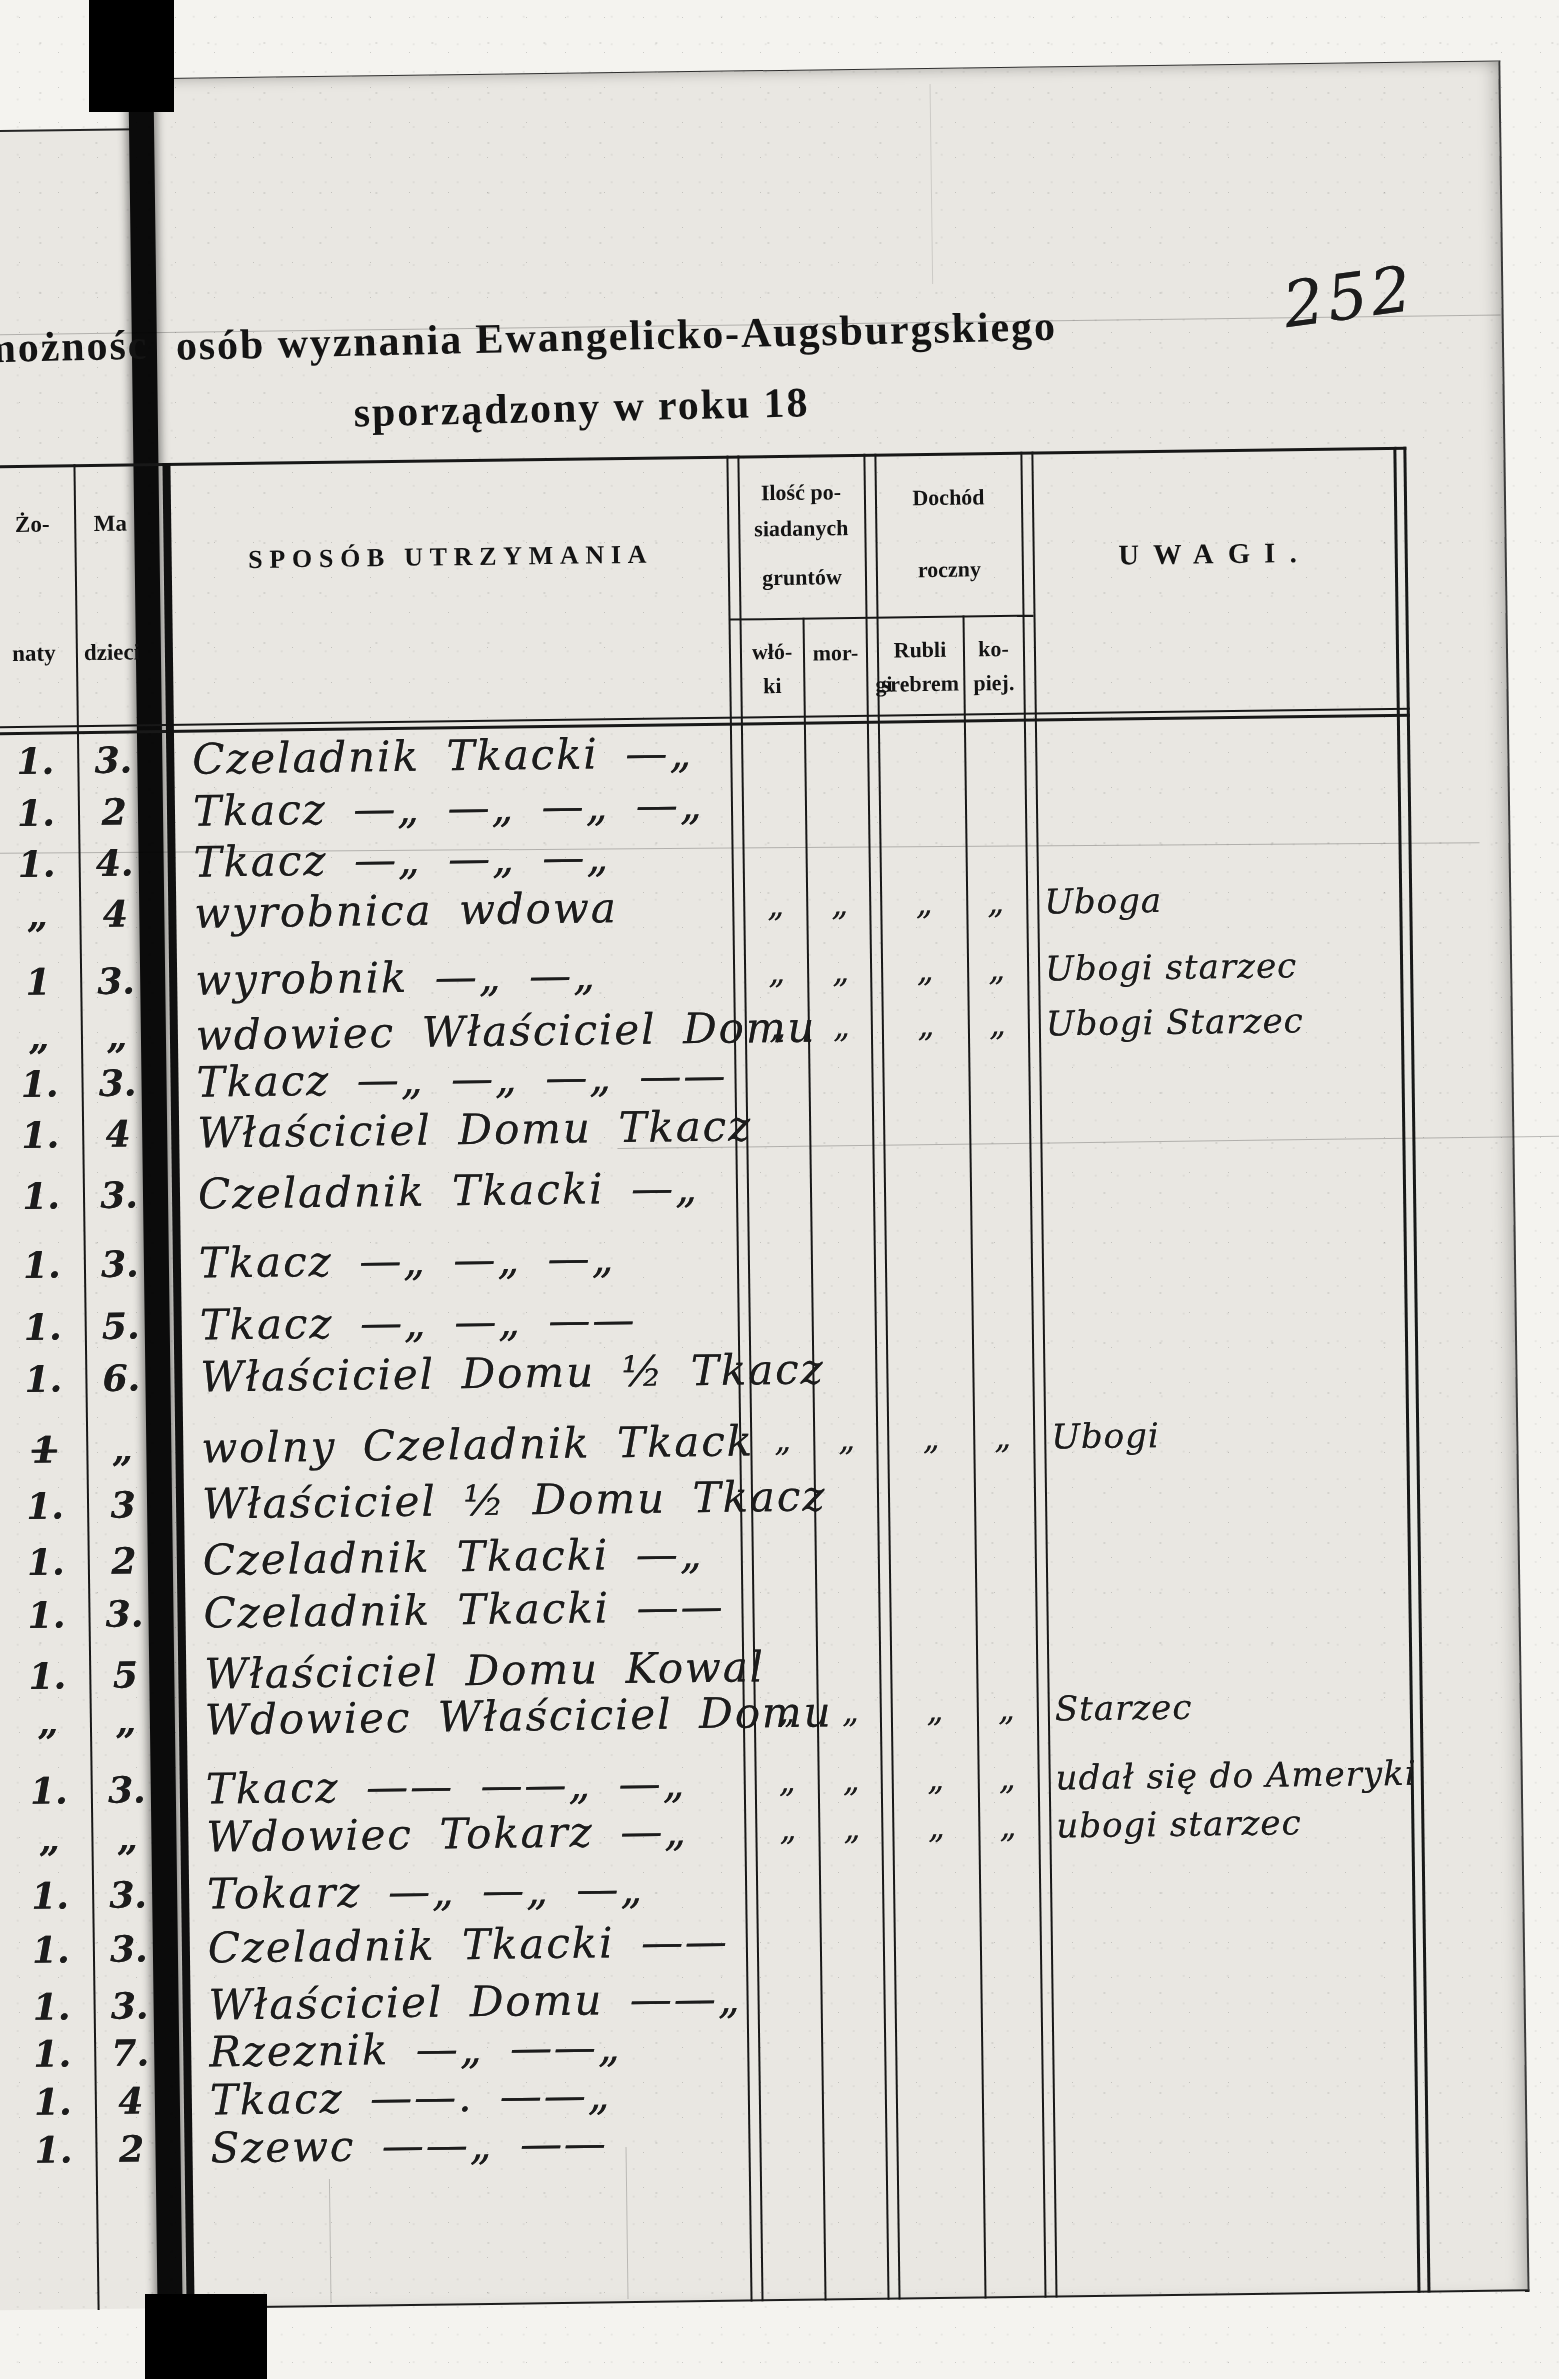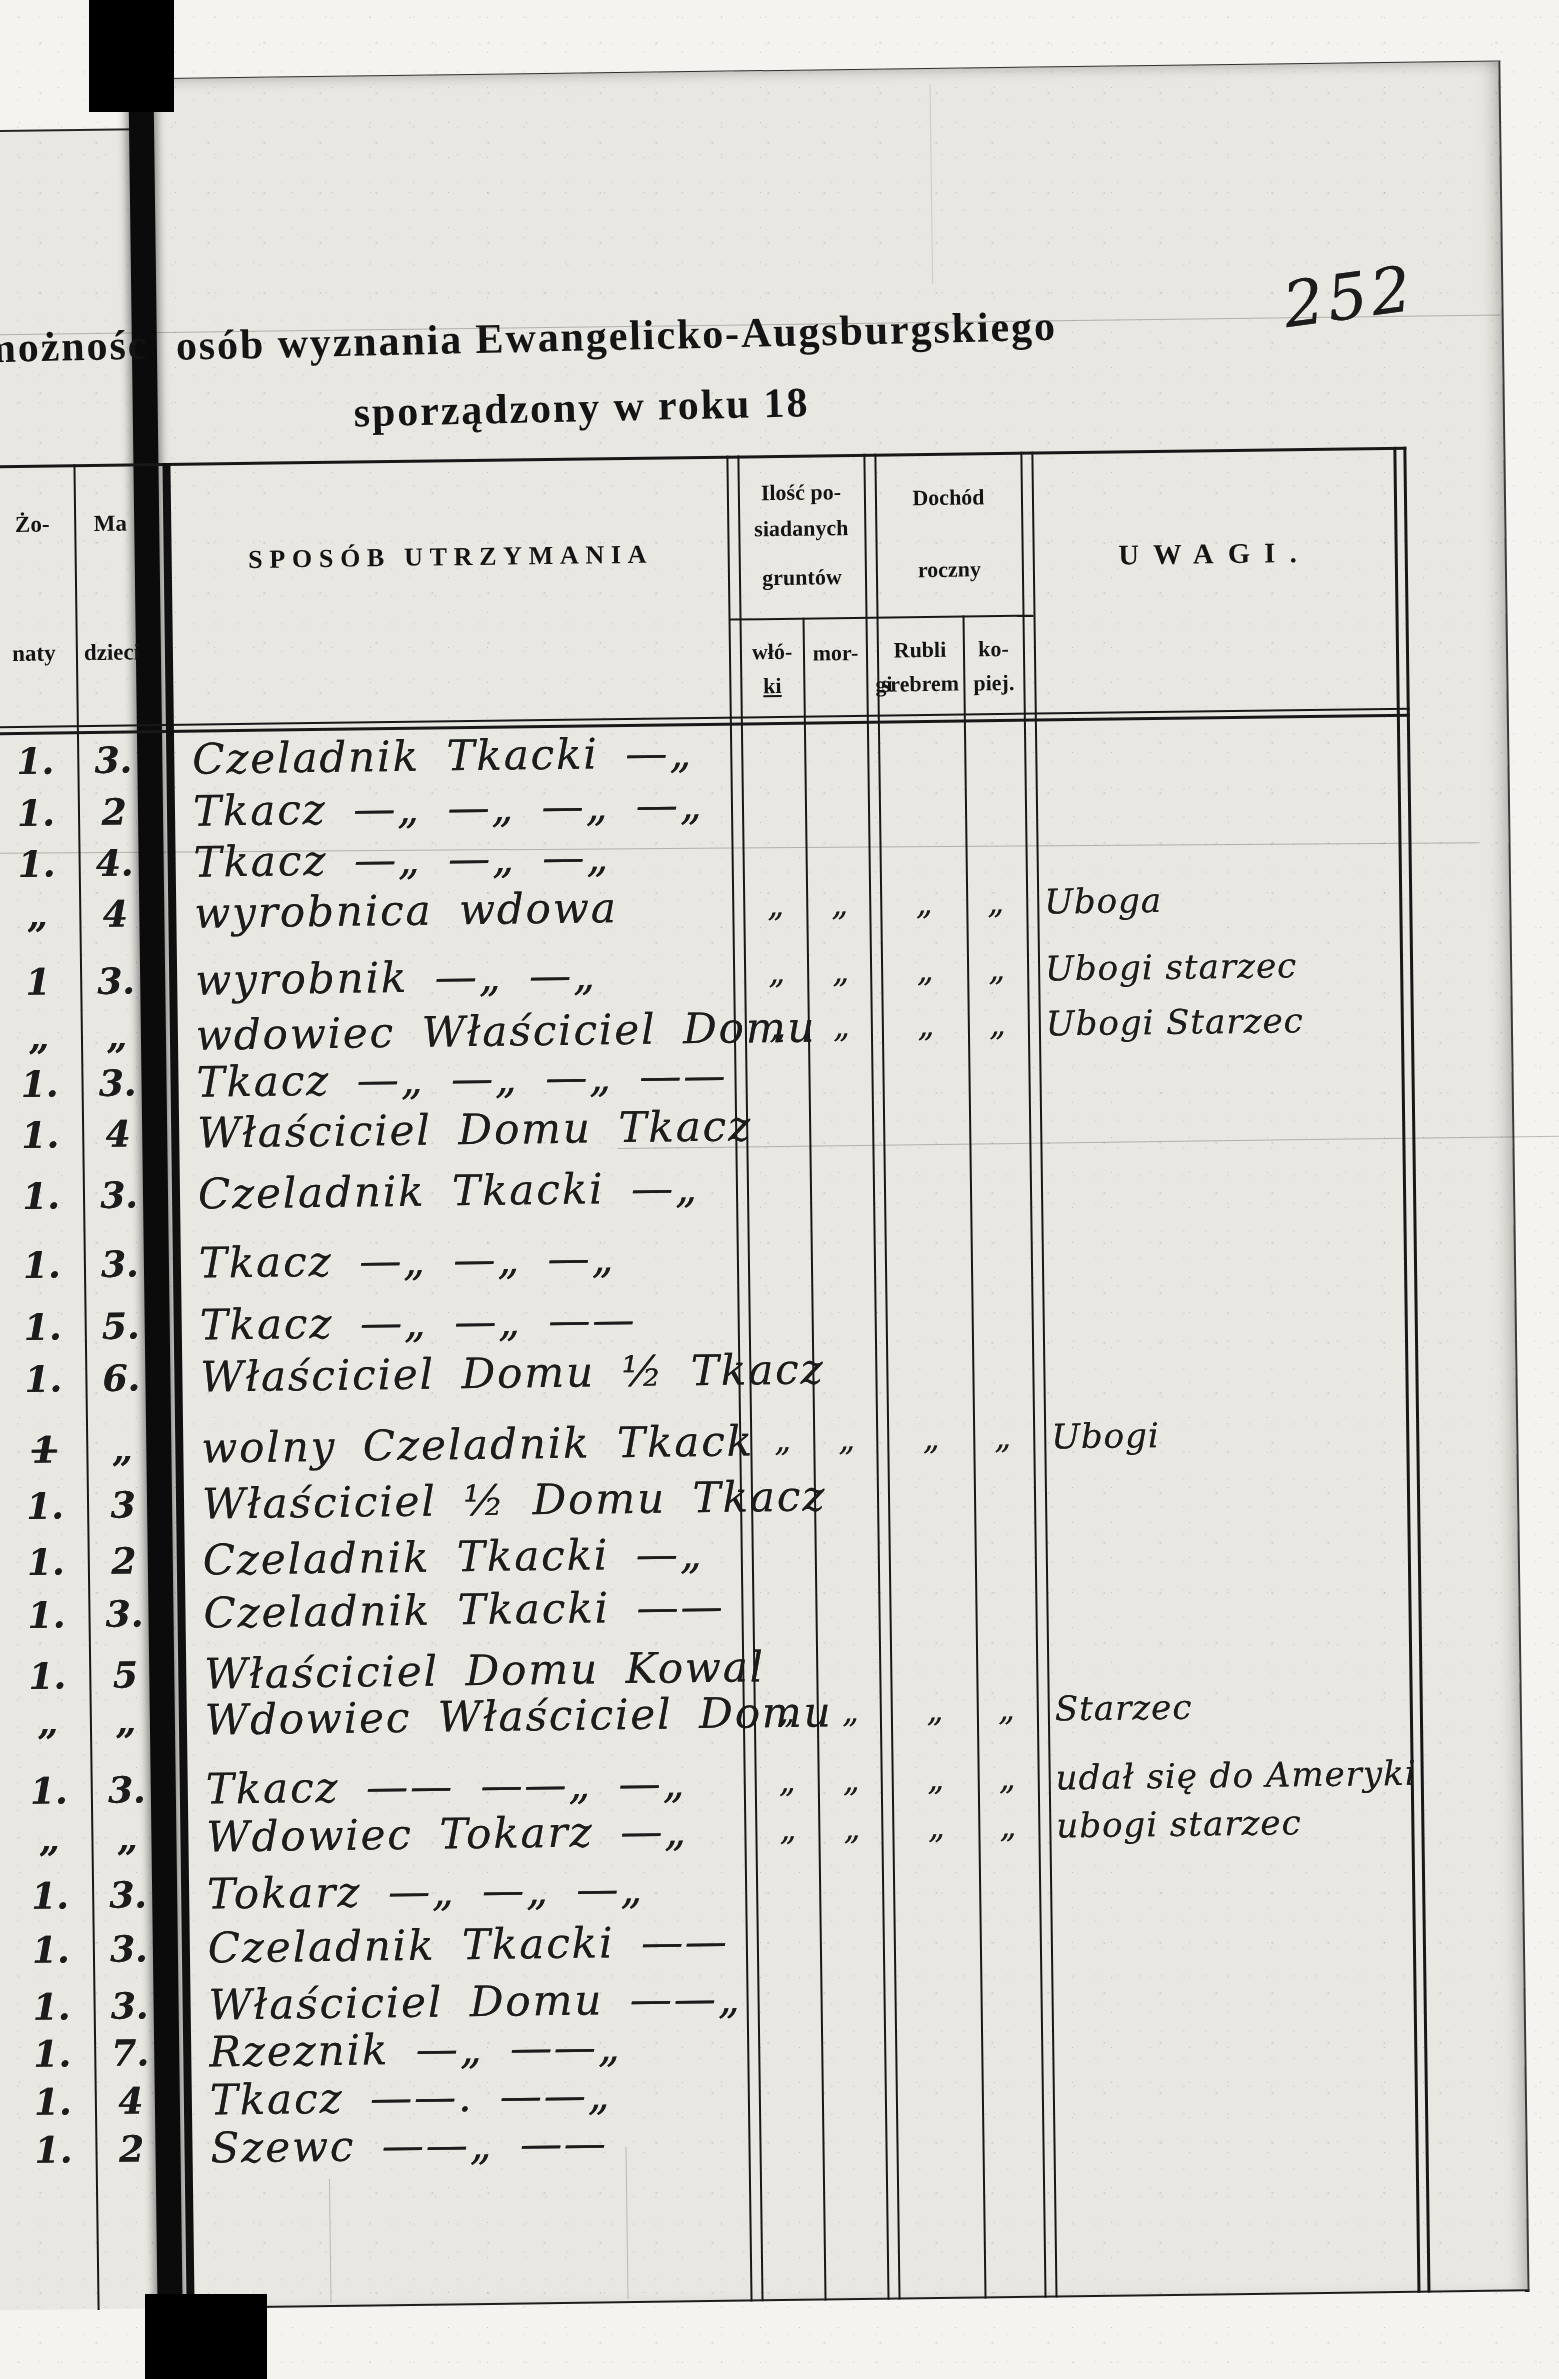--- a/index.html
+++ b/index.html
@@ -96,21 +96,21 @@
     <div class="print hdr-big" style="left:183px;top:538px;width:552px;">SPOSÓB UTRZYMANIA</div>
 
     <div class="print hdr-sub" style="left:749px;top:480px;width:122px;">Ilość po-</div>
     <div class="print hdr-sub" style="left:749px;top:516px;width:122px;">siadanych</div>
     <div class="print hdr-sub" style="left:749px;top:565px;width:122px;">gruntów</div>
     <div class="print hdr-sub" style="left:886px;top:487px;width:143px;">Dochód</div>
     <div class="print hdr-sub" style="left:886px;top:559px;width:143px;">roczny</div>
     <div class="print hdr-uwagi" style="left:1043px;top:544px;width:360px;">UWAGI.</div>
 
     <div class="print hdr-sub" style="left:749px;top:639px;width:60px;">włó-</div>
-    <div class="print hdr-sub" style="left:749px;top:673px;width:60px;text-decoration:underline;">ki</div>
+    <div class="print hdr-sub" style="left:749px;top:673px;width:60px;">ki</div>
     <div class="print hdr-sub" style="left:814px;top:623px;width:57px;margin-top:18px;">mor-</div>
     <div class="print hdr-sub" style="left:814px;top:673px;width:57px;margin-left:48px;">gi</div>
     <div class="print hdr-sub" style="left:886px;top:639px;width:82px;">Rubli</div>
     <div class="print hdr-sub" style="left:886px;top:673px;width:82px;">srebrem</div>
     <div class="print hdr-sub" style="left:972px;top:639px;width:57px;">ko-</div>
     <div class="print hdr-sub" style="left:972px;top:673px;width:57px;">piej.</div>
 
     <div id="rows">
         <div class="row" style="top: 721px;">
           <div class="cell cell-z hw">1.</div>

